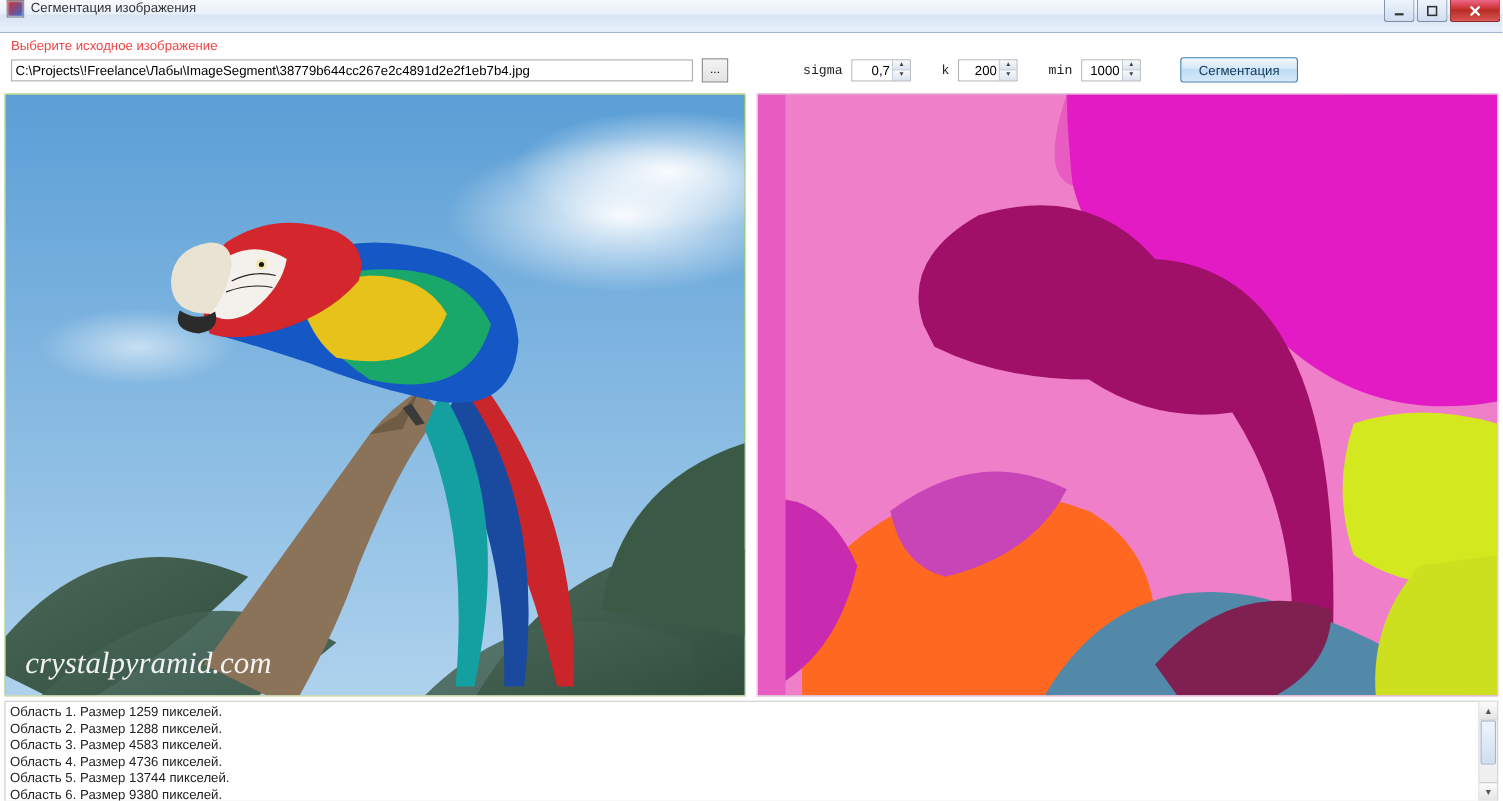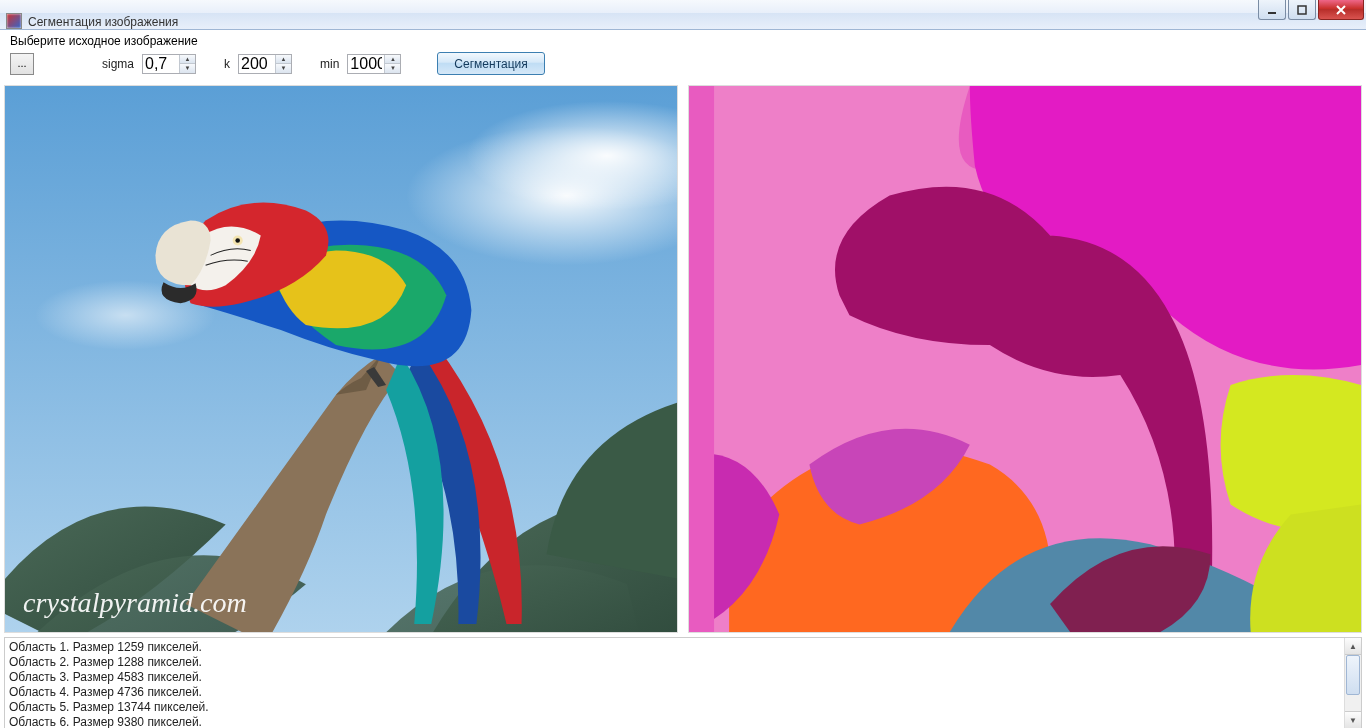--- a/index.html
+++ b/index.html
@@ -4,21 +4,21 @@
 <style>
   * { box-sizing: border-box; }
   html, body { margin:0; padding:0; font-family: "Segoe UI", Tahoma, sans-serif; font-size:12px; color:#222; }
   body { background:#fff; width:1366px; height:728px; overflow:hidden; }
 
   
   .titlebar {
     height:30px;
     background:linear-gradient(to bottom,#f6f9fd 0%,#e8effa 45%,#d7e4f5 46%,#e8effa 100%);
     border-bottom:1px solid #9fb6d4;
-    display:flex; align-items:flex-end; padding-left:6px;
+    display:flex; align-items:flex-start; padding-left:6px;
     position:relative;
   }
   .titlebar .app-icon {
     width:16px; height:16px; margin-right:6px;
     background:linear-gradient(135deg,#c33,#36c);
     border:1px solid #888; box-shadow:inset 0 0 2px #fff;
   }
   .titlebar .title-text { color:#333; font-size:12px; }
   .winbtns { position:absolute; right:2px; top:0; display:flex; gap:2px; }
   .winbtn {
@@ -35,41 +35,41 @@
     background:linear-gradient(to bottom,#e68,#c9302c 45%,#b52b27 46%,#d9534f);
     color:#fff; border-color:#8b2420;
   }
   .winbtn svg { display:block; }
 
   
   .controls {
     padding:4px 10px 6px 10px;
     display:flex; flex-direction:column; gap:4px;
   }
-  .controls .label { font-size:12px; color:#000000; }
+  .controls .label { font-size:12px; color:#ef4444; }
   .controls-row { display:flex; align-items:center; gap:8px; }
   .path-input {
     flex:0 0 620px; height:20px;
     border:1px solid #abadb3; padding:1px 3px; font-size:12px;
     background:#fff;
   }
   .browse-btn {
     width:24px; height:22px;
     border:1px solid #8a8a8a; 
     background:linear-gradient(to bottom,#f4f4f4,#e2e2e2);
     font-size:11px; line-height:1;
     display:flex; align-items:center; justify-content:center;
   }
-  .param-lbl { margin-left:20px; font-size:12px; }
+  .param-lbl { margin-left:20px; font-size:12px;font-family:Liberation Mono, monospace; }
   .param-lbl.first { margin-left:60px; }
   .spinner {
     display:inline-flex; height:20px; border:1px solid #abadb3; background:#fff;
   }
   .spinner input {
-    border:none; width:36px; padding:0 2px; font-size:16px; outline:none;
+    border:none; width:36px; padding:0 2px; font-size:12px; outline:none;text-align:right;
   }
   .spinner .spinbtns {
     width:16px; display:flex; flex-direction:column; border-left:1px solid #c2c8d0;
   }
   .spinner .sp {
     flex:1; background:linear-gradient(to bottom,#f7f9fc,#dbe4ef);
     display:flex; align-items:center; justify-content:center;
     font-size:6px; color:#444; line-height:1;
   }
   .spinner .sp + .sp { border-top:1px solid #c2c8d0; }
@@ -139,20 +139,21 @@
       <svg width="12" height="10" viewBox="0 0 12 10">
           <path d="M2 1 L10 9 M10 1 L2 9" stroke="#fff" stroke-width="2"></path>
         </svg>
     </div>
   </div>
 </div>
 
 <div class="controls">
   <div class="label">Выберите исходное изображение</div>
   <div class="controls-row">
+    <input class="path-input" value="C:\Projects\!Freelance\Лабы\ImageSegment\38779b644cc267e2c4891d2e2f1eb7b4.jpg" style="">
     <button class="browse-btn">...</button>
 
     <span class="param-lbl first">sigma</span>
     <span class="spinner">
       <input value="0,7" style="">
       <span class="spinbtns">
         <span class="sp">▲</span>
         <span class="sp">▼</span>
       </span>
     </span>

